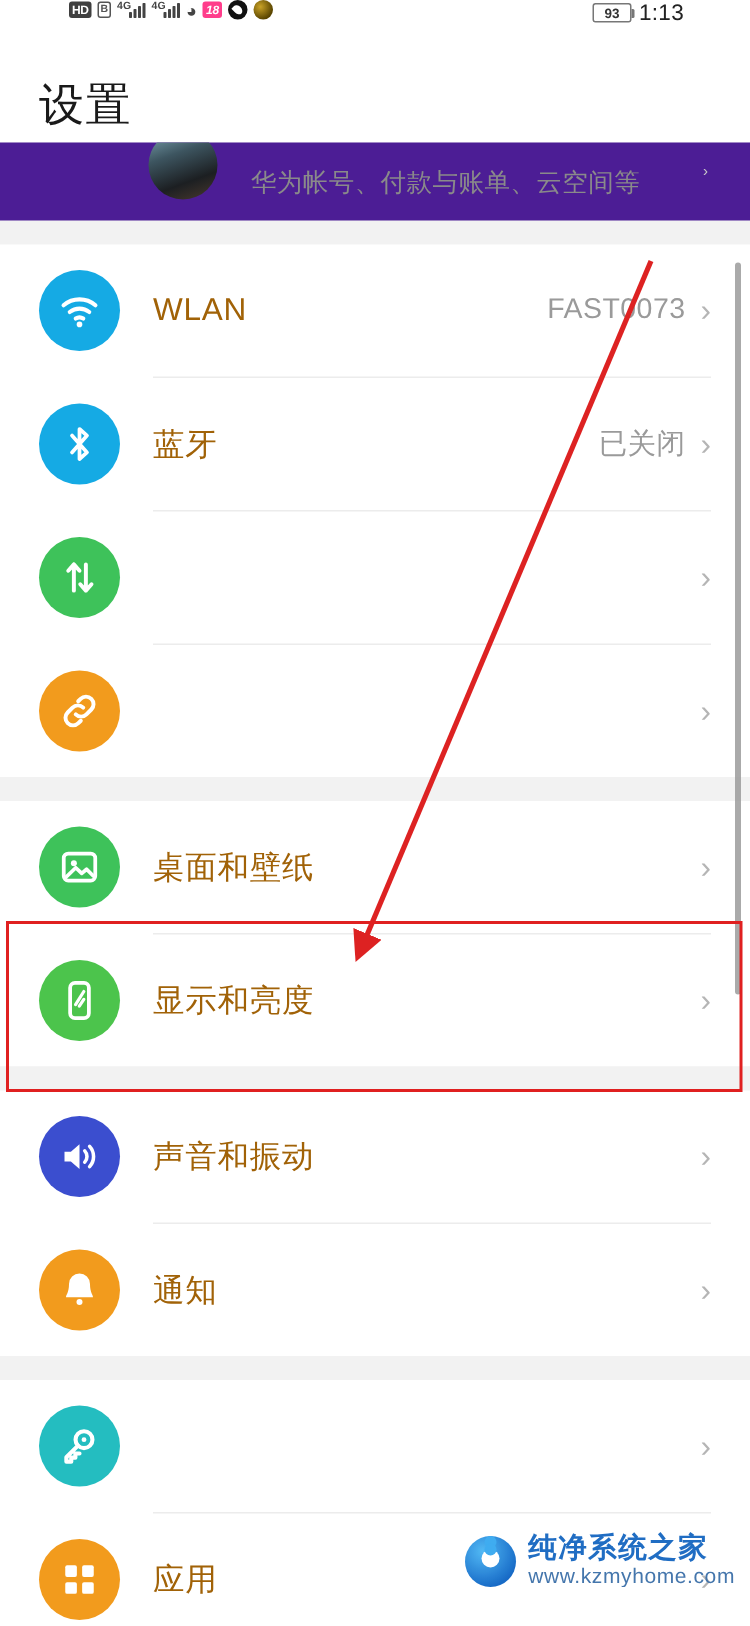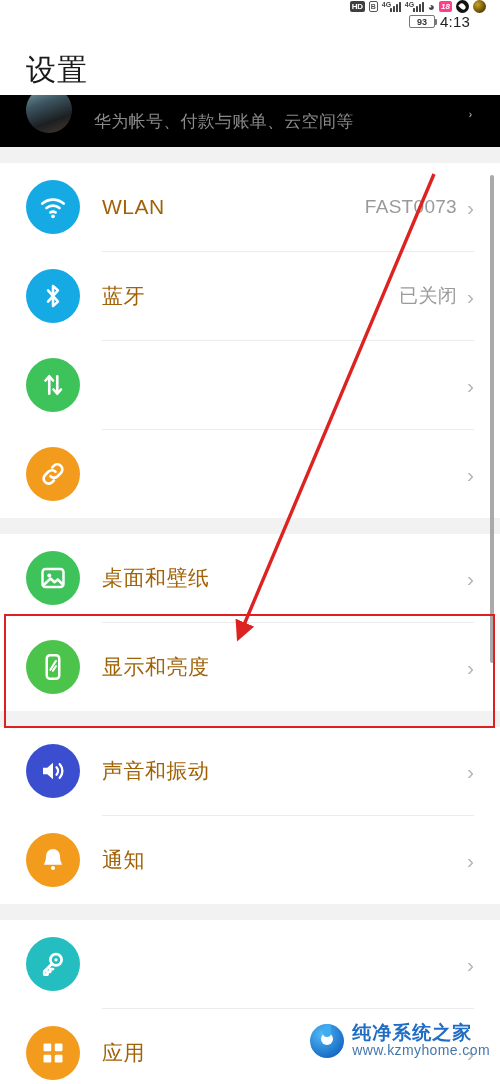--- a/index.html
+++ b/index.html
@@ -7,24 +7,23 @@
   body {
     font-family:"Liberation Sans","DejaVu Sans",sans-serif;
     background:#f2f2f2;
     overflow:hidden;
     position:relative;
   }
 
   
   .statusbar{
     height:38px; background:#ffffff;
-    display:flex; align-items:flex-end;
-    padding:0 14px;
+    display:flex; align-items:flex-start;
+    padding:0 28px;
     position:relative;
-    flex-direction:column;
   }
   .sb-left{ display:flex; align-items:center; gap:4px; margin-left:18px;}
   .sb-right{ display:flex; align-items:center; gap:5px; margin-left:auto; margin-right:16px;}
   .hd-badge{
     background:#3f3f3f; color:#fff; font-size:8px; font-weight:bold;
     border-radius:2px; padding:1px 2px; letter-spacing:-.3px; line-height:9px;
   }
   .sim-badge{
     border:1px solid #555; color:#555; font-size:7px; font-weight:bold;
     border-radius:2px; padding:0 1px; line-height:9px;
@@ -53,22 +52,22 @@
   }
   .batt::after{content:"";position:absolute;right:-3px;top:3px;width:2px;height:6px;background:#777;border-radius:0 1px 1px 0;}
   .clock{ font-size:15px; color:#222; letter-spacing:.2px;}
 
   
   .header{ background:#ffffff; padding:12px 0 4px 26px;}
   .header h1{ font-size:30px; font-weight:normal; color:#1a1a1a; letter-spacing:1px;}
 
   
   .account{
-    background:#000000; display:flex; align-items:center;
-    height:52px; padding-left:26px; overflow:hidden; position:relative;
+    background:#4c1d95; display:flex; align-items:center;
+    height:52px; padding-left:26px; overflow:hidden; position:relative;justify-content:center;
   }
   .avatar{
     width:46px;height:46px;border-radius:50%;
     background:linear-gradient(160deg,#7fa8b5 0%,#3d5560 35%,#1c1f22 70%,#4a3a2e 100%);
     margin-top:-22px; flex:none;
   }
   .account .sub{ font-size:17px; color:#8a8a8a; margin-left:22px; letter-spacing:.3px;}
   .account .mini-chev{ position:absolute; right:28px; top:14px; color:#c8c8c8; font-size:10px;}
 
   
@@ -156,21 +155,21 @@
     </span>
     <span class="wifi-ic">◕</span>
     <span class="pink-badge">18</span>
     <span class="dot-ic">
         <span></span>
       </span>
     <span class="dot-ic2"></span>
   </div>
   <div class="sb-right">
     <span class="batt">93</span>
-    <span class="clock">4:13</span>
+    <span class="clock">1:13</span>
   </div>
 </div>
 
 <div class="header">
   <h1>设置</h1>
 </div>
 
 <div class="account">
   <div class="avatar"></div>
   <div class="sub">华为帐号、付款与账单、云空间等</div>

